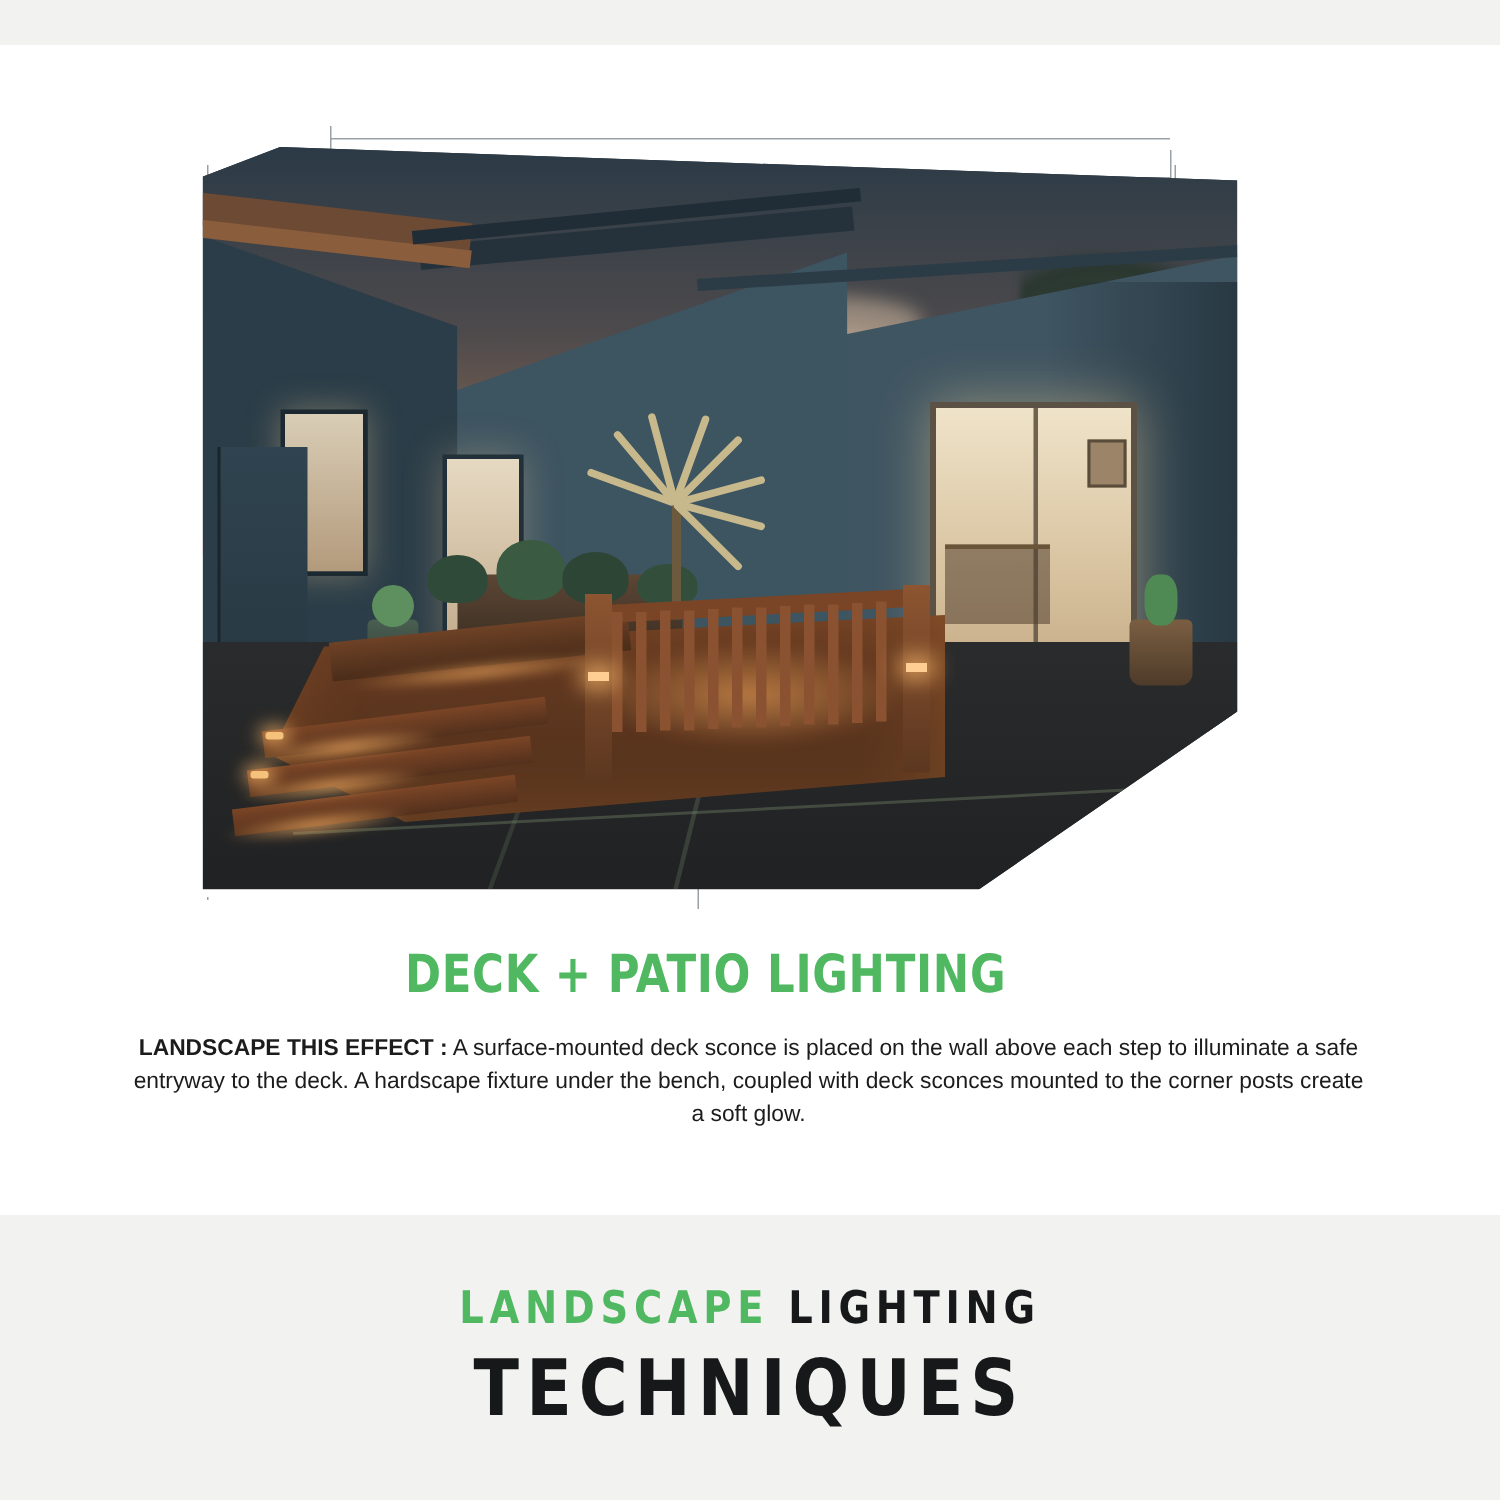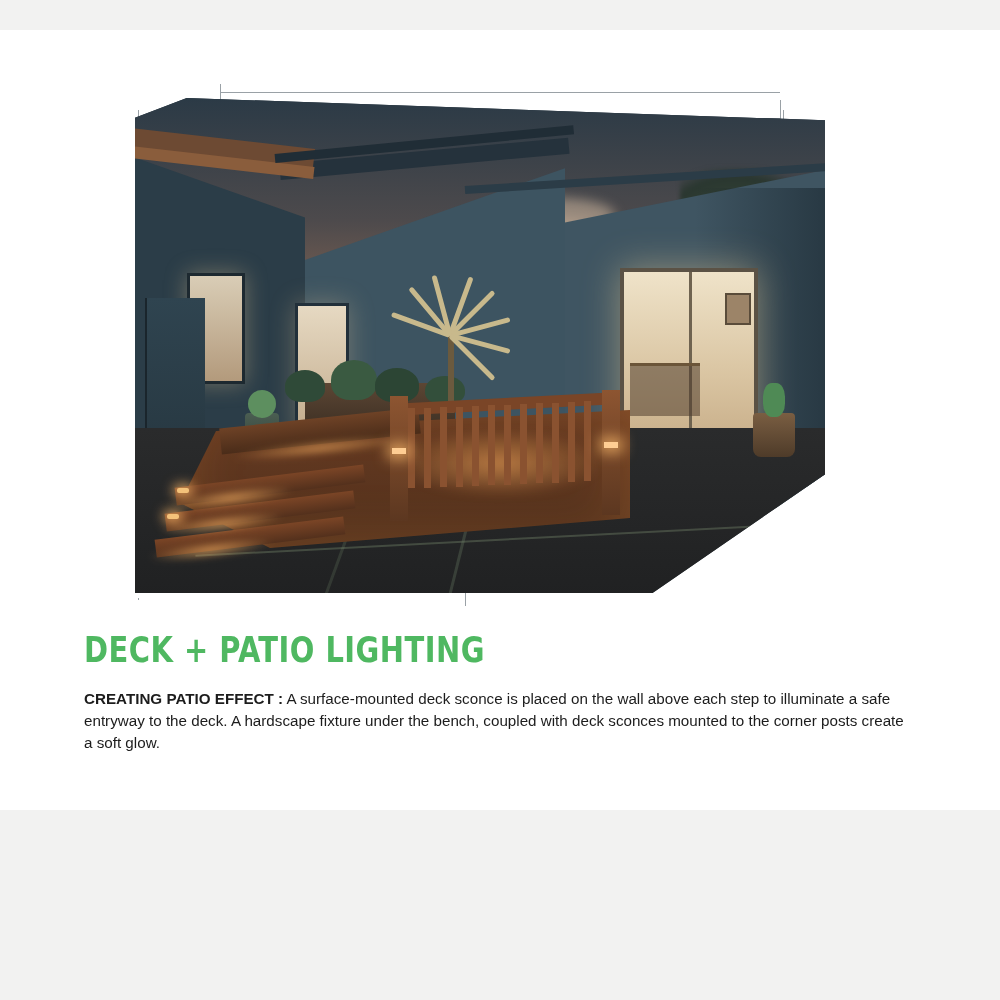--- a/index.html
+++ b/index.html
@@ -11,20 +11,21 @@
     height: 1000px;
     background: #f2f2f1;
     font-family: "Liberation Sans", sans-serif;
     overflow: hidden;
   }
   .page {
     position: relative;
     width: 1000px;
     height: 880px;
     background: #f2f2f1;
+    text-align: center;
   }
   .content-card {
     position: absolute;
     left: 0;
     top: 30px;
     width: 1000px;
     height: 780px;
     background: #ffffff;
   }
 
@@ -622,19 +623,26 @@
           <div class="post p1"></div>
           <div class="post p2"></div>
           <div class="post-light pl1"></div>
           <div class="post-light pl2"></div>
         </div>
       </div>
     </div>
 
     <div class="text-block">
       <h1 class="heading">DECK + PATIO LIGHTING</h1>
-      <p class="body-text"><b>CREATING PATIO EFFECT :</b><span> A surface-mounted deck sconce is placed on the wall above each step to illuminate a safe entryway to the deck. A hardscape fixture under the bench, coupled with deck sconces mounted to the corner posts create a soft glow.</span></p>
+      <p class="body-text"><b>LANDSCAPE THIS EFFECT :</b><span> A surface-mounted deck sconce is placed on the wall above each step to illuminate a safe entryway to the deck. A hardscape fixture under the bench, coupled with deck sconces mounted to the corner posts create a soft glow.</span></p>
     </div>
 
   </div>
 
+  <div class="footer">
+    <div class="footer-line1">
+      <span class="green">LANDSCAPE</span>
+      <span class="dark">LIGHTING</span>
+    </div>
+    <div class="footer-line2">TECHNIQUES</div>
+  </div>
 
 </div>
 
 </body></html>

